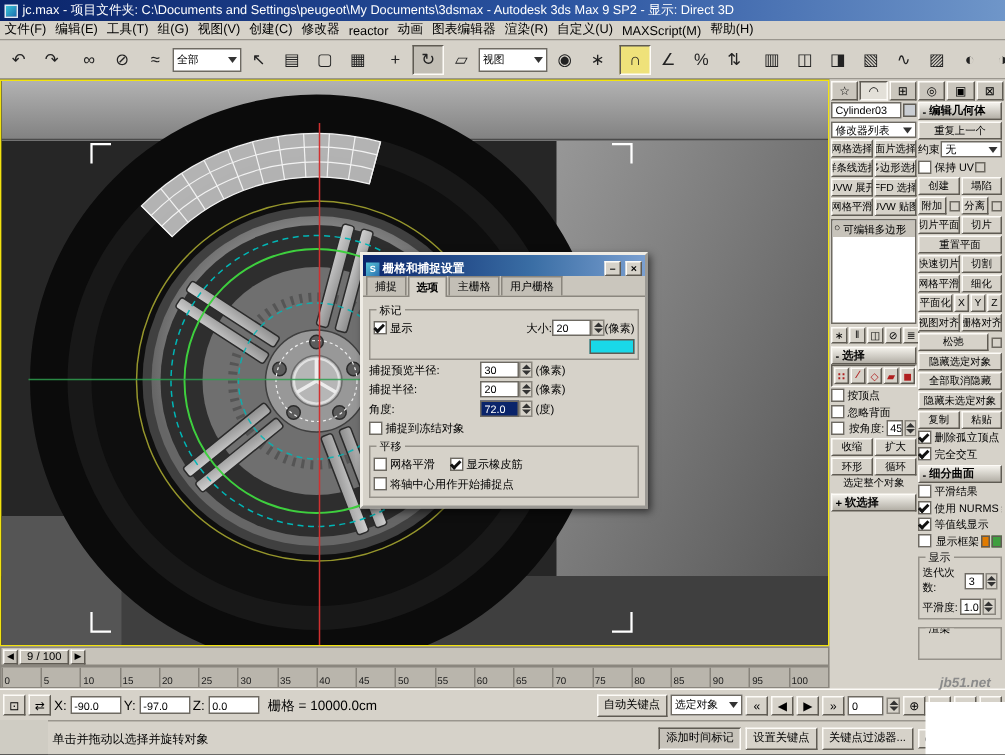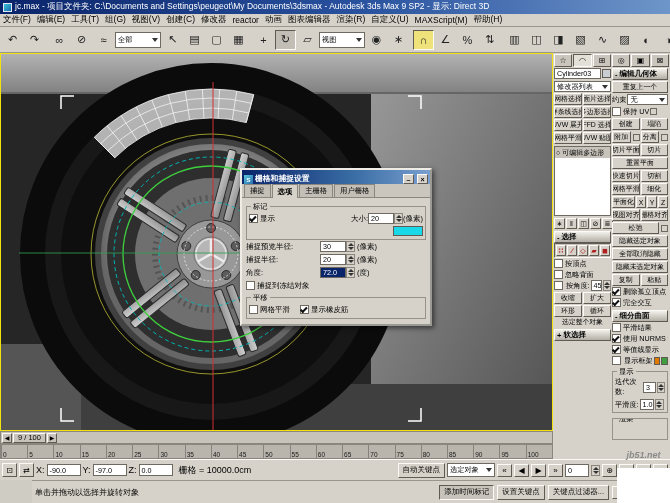--- a/index.html
+++ b/index.html
@@ -615,20 +615,24 @@
       </div>
       <div class="gp">
         <span class="gl">平移</span>
         <div class="drow">
           <span class="ck"></span>
           <span>网格平滑</span>
           <span style="width:10px;"></span>
           <span class="ck on"></span>
           <span>显示橡皮筋</span>
         </div>
+        <div class="drow">
+          <span class="ck"></span>
+          <span>将轴中心用作开始捕捉点</span>
+        </div>
       </div>
     </div>
   </div>
 
   <div class="tslider">
     <div class="tsarr b3">◀</div>
     <div class="tsbtn b3">9 / 100</div>
     <div class="tsarr b3">▶</div>
   </div>
 

